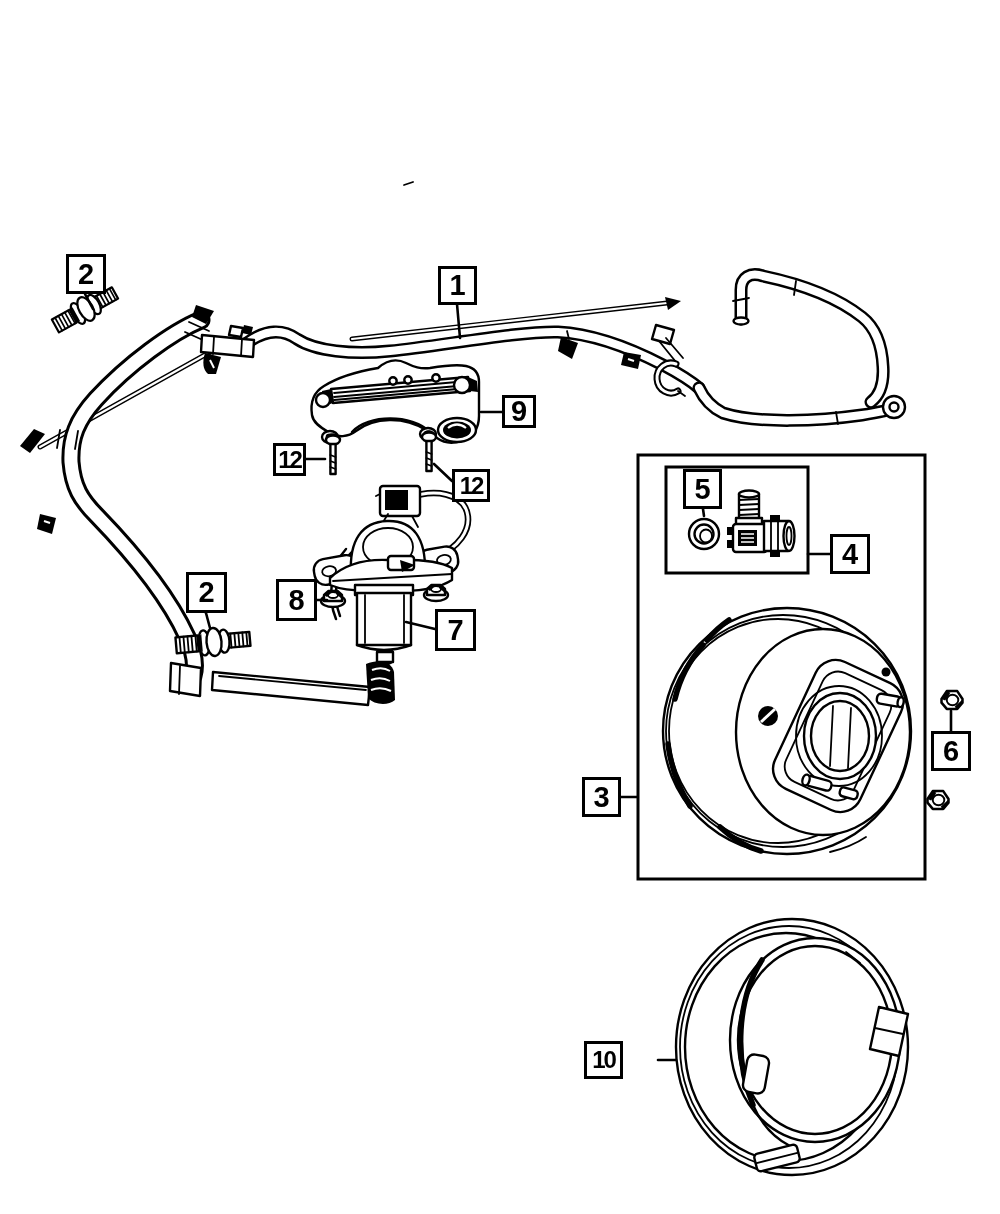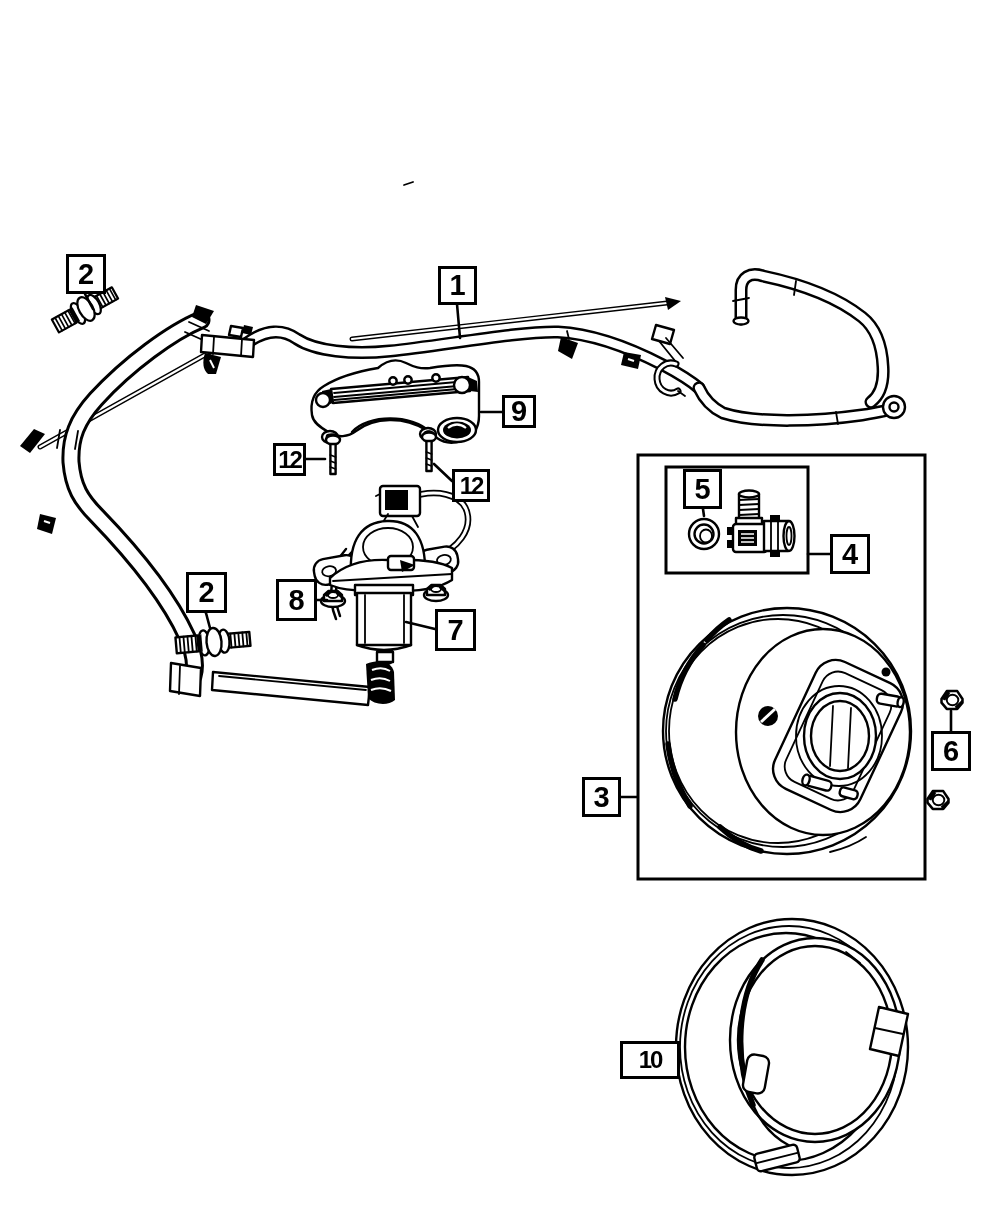--- a/index.html
+++ b/index.html
@@ -314,14 +314,14 @@
   <div class="callout" style="left:502px;top:395px;width:34px;height:33px;">9</div>
   <div class="callout two" style="left:273px;top:443px;width:33px;height:33px;">12</div>
   <div class="callout two" style="left:452px;top:469px;width:38px;height:33px;">12</div>
   <div class="callout" style="left:683px;top:469px;width:39px;height:40px;">5</div>
   <div class="callout" style="left:830px;top:534px;width:40px;height:40px;">4</div>
   <div class="callout" style="left:186px;top:572px;width:41px;height:41px;">2</div>
   <div class="callout" style="left:276px;top:579px;width:41px;height:42px;">8</div>
   <div class="callout" style="left:435px;top:609px;width:41px;height:42px;">7</div>
   <div class="callout" style="left:931px;top:731px;width:40px;height:40px;">6</div>
   <div class="callout" style="left:582px;top:777px;width:39px;height:40px;">3</div>
-  <div class="callout two" style="left:620px;top:1041px;width:60px;height:38px;">10</div>
+  <div class="callout two" style="left:584px;top:1041px;width:39px;height:38px;">10</div>
 </div>
 
 </body></html>

